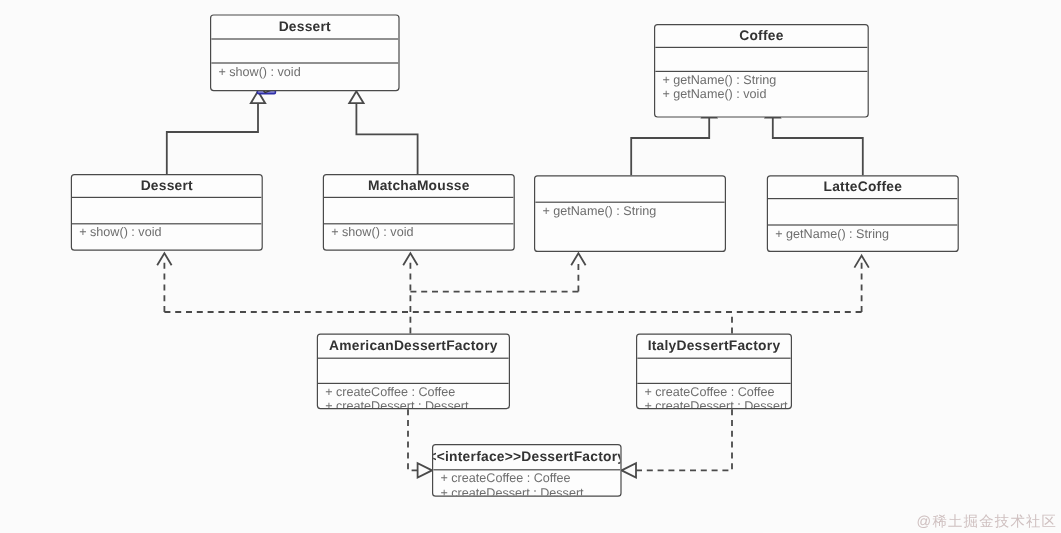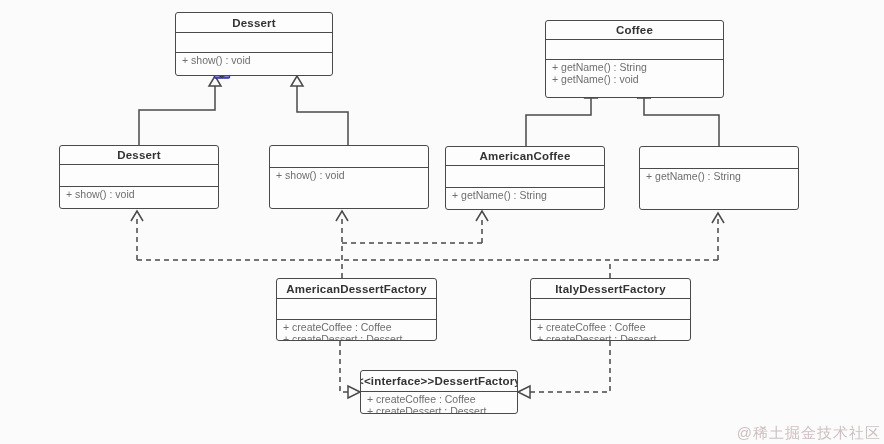--- a/index.html
+++ b/index.html
@@ -33,21 +33,21 @@
   .uml-methods{
     padding:2px 0 0 6px;
     box-sizing:border-box;
   }
   .uml-methods .m{
     font-size:10.5px;line-height:11.5px;color:#6e6e6e;
     white-space:nowrap;
   }
   #watermark{
     position:absolute;right:3px;bottom:1px;
-    font-size:15px;color:#cfc0c0;letter-spacing:1px;
+    font-size:12px;color:#cfc0c0;letter-spacing:1px;
     white-space:nowrap;
   }
 </style>
 </head>
 <body>
 
 <div id="stage">
 
   <svg id="wires" width="884" height="444" viewBox="0 0 884 444" fill="none" stroke="#4a4a4a" stroke-width="1.5">
 
@@ -125,51 +125,52 @@
 
   <div class="uml-box" style="left:59px;top:145px;width:160px;height:64px">
     <div class="uml-title" style="height:19px">Dessert</div>
     <div class="uml-empty" style="height:22px"></div>
     <div class="uml-methods">
       <div class="m">+ show() : void</div>
     </div>
   </div>
 
   <div class="uml-box" style="left:269px;top:145px;width:160px;height:64px">
+    <div class="uml-title" style="height:19px">MatchaMousse</div>
     <div class="uml-empty" style="height:22px"></div>
     <div class="uml-methods">
       <div class="m">+ show() : void</div>
     </div>
   </div>
 
   <div class="uml-box" style="left:445px;top:146px;width:160px;height:64px">
-    <div class="uml-title" style="height:19px">AmericanCoffee</div>
     <div class="uml-empty" style="height:22px"></div>
     <div class="uml-methods">
       <div class="m">+ getName() : String</div>
     </div>
   </div>
 
   <div class="uml-box" style="left:639px;top:146px;width:160px;height:64px">
+    <div class="uml-title" style="height:19px">LatteCoffee</div>
     <div class="uml-empty" style="height:22px"></div>
     <div class="uml-methods">
       <div class="m">+ getName() : String</div>
     </div>
   </div>
 
-  <div class="uml-box" style="left:276px;top:278px;width:161px;height:63px">
+  <div class="uml-box" style="left:264px;top:278px;width:161px;height:63px">
     <div class="uml-title" style="height:20px">AmericanDessertFactory</div>
     <div class="uml-empty" style="height:21px"></div>
     <div class="uml-methods">
       <div class="m">+ createCoffee : Coffee</div>
       <div class="m">+ createDessert : Dessert</div>
     </div>
   </div>
 
-  <div class="uml-box" style="left:530px;top:278px;width:161px;height:63px">
+  <div class="uml-box" style="left:530px;top:278px;width:130px;height:63px">
     <div class="uml-title" style="height:20px">ItalyDessertFactory</div>
     <div class="uml-empty" style="height:21px"></div>
     <div class="uml-methods">
       <div class="m">+ createCoffee : Coffee</div>
       <div class="m">+ createDessert : Dessert</div>
     </div>
   </div>
 
   <div class="uml-box" style="left:360px;top:370px;width:158px;height:44px">
     <div class="uml-title" style="height:21px">&lt;&lt;interface&gt;&gt;DessertFactory</div>

